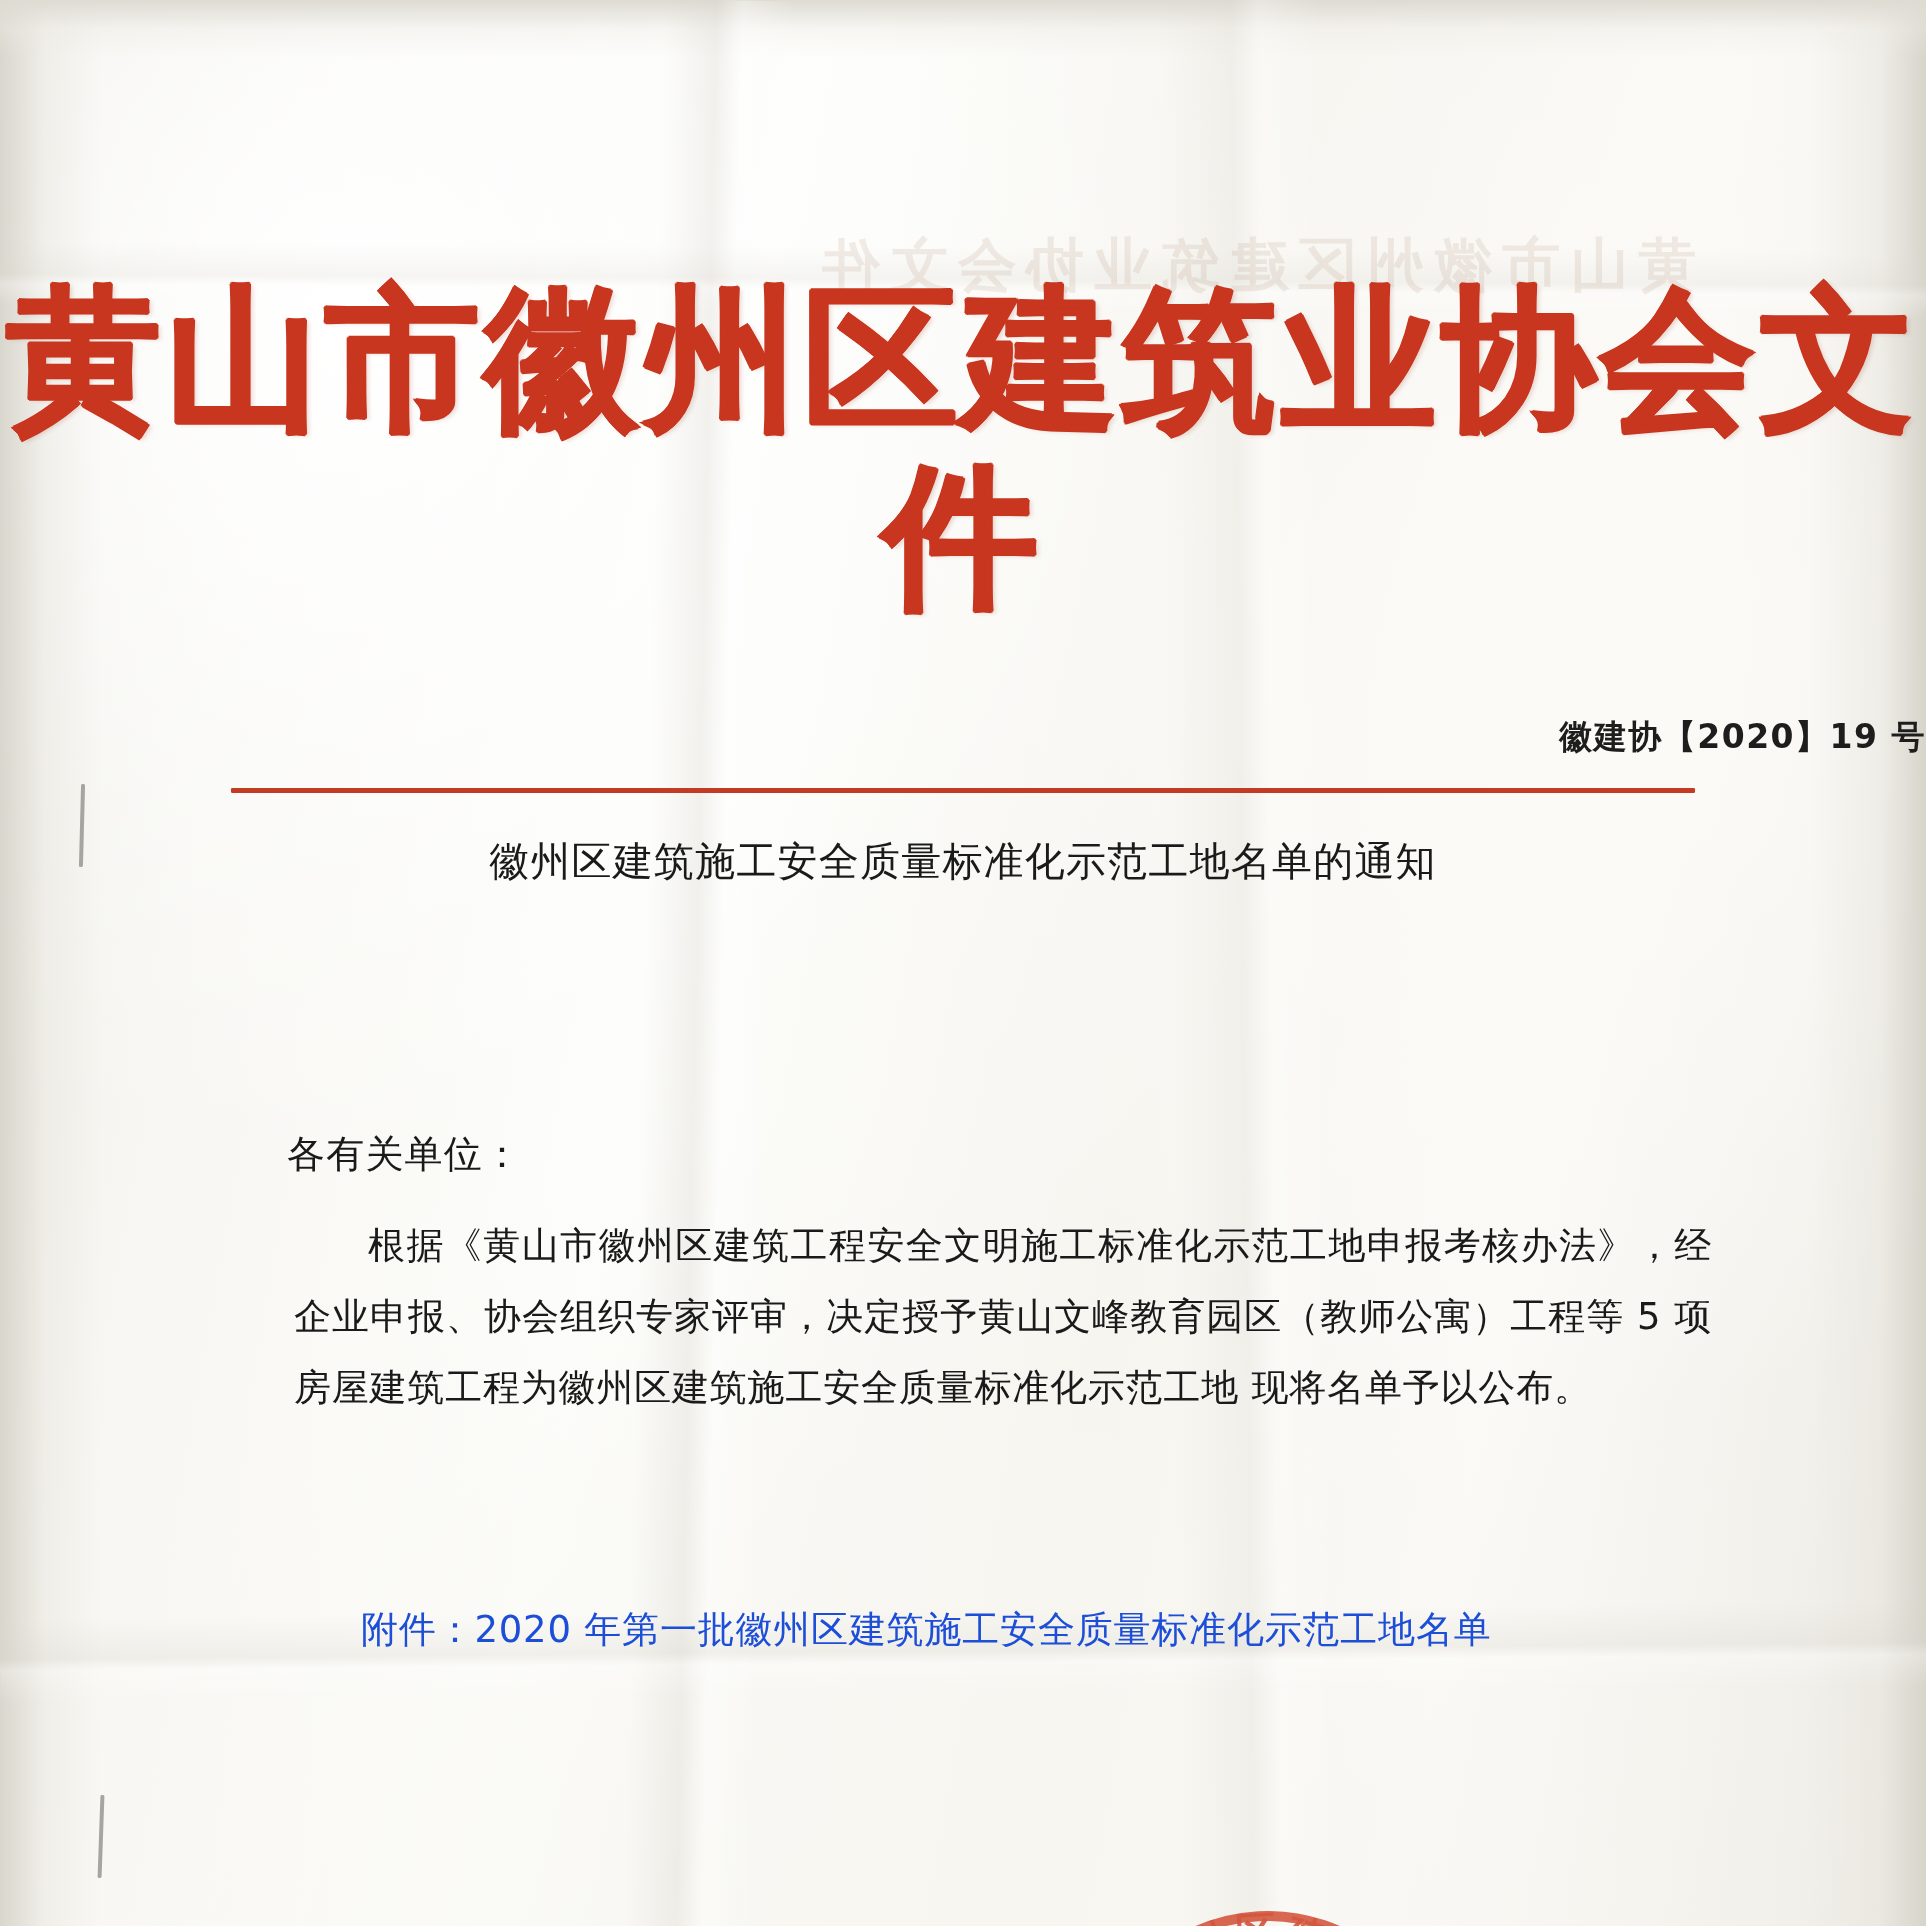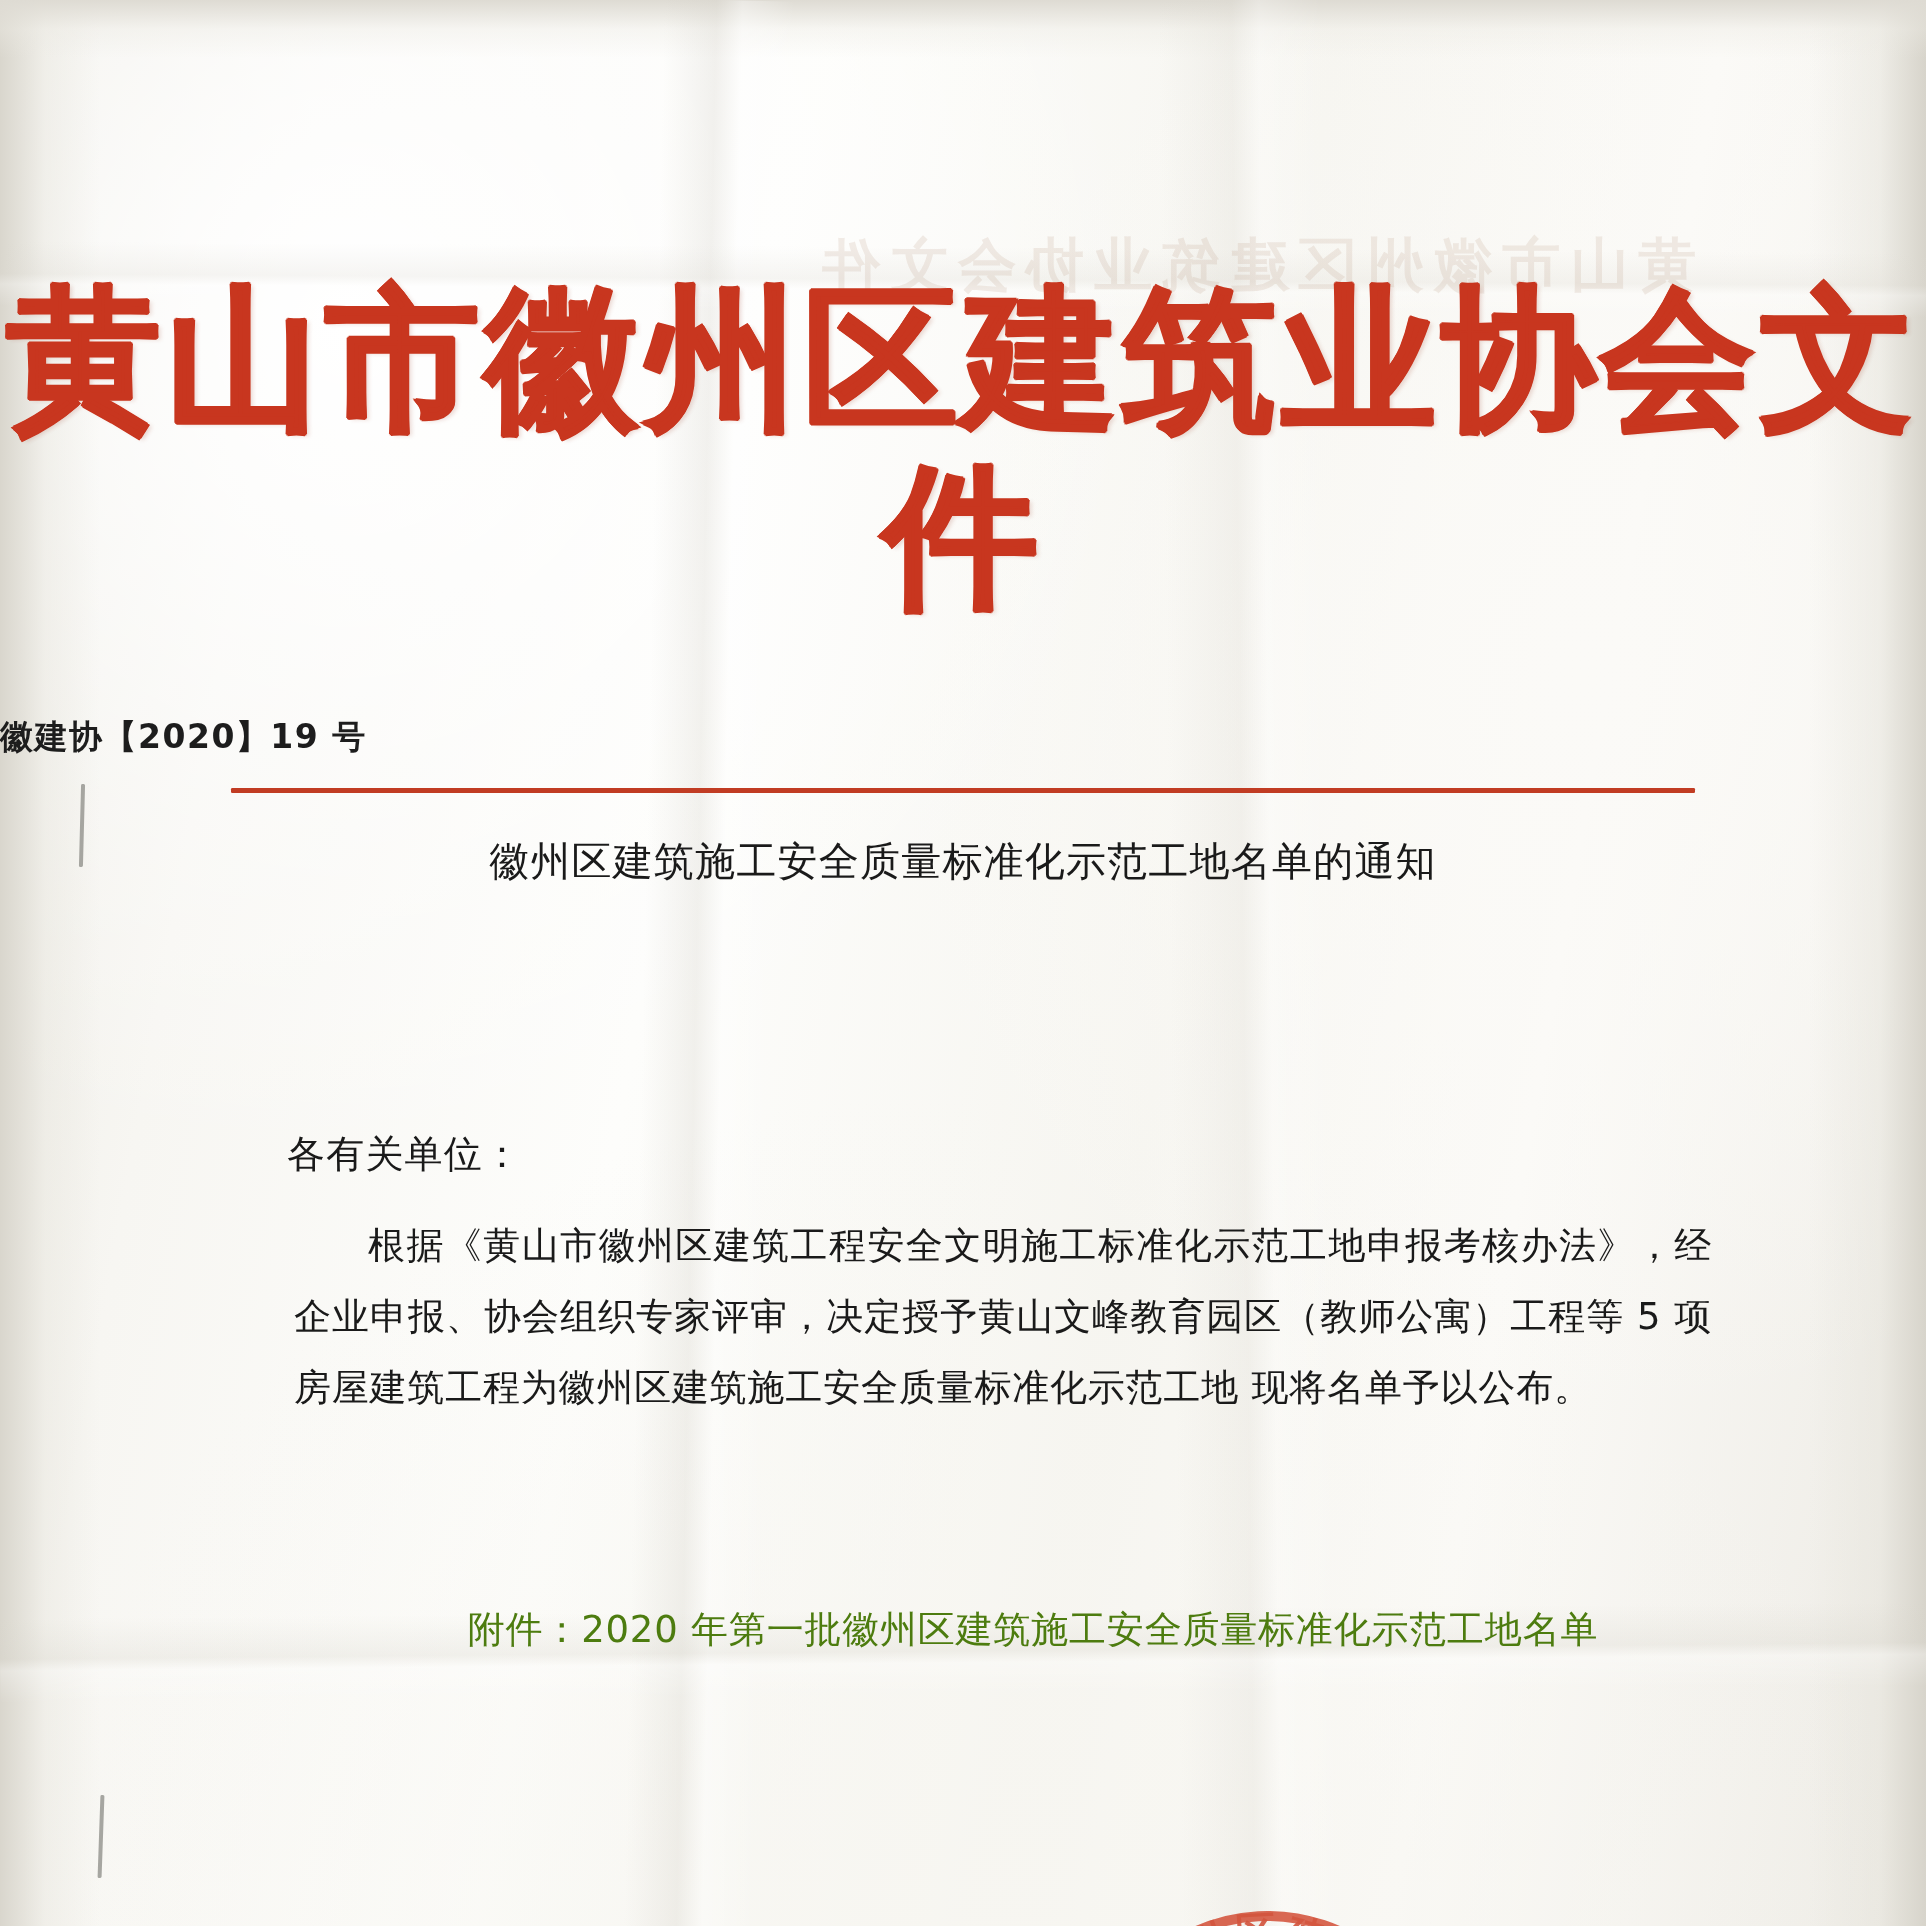--- a/index.html
+++ b/index.html
@@ -125,21 +125,21 @@
       0 -1.9px 0 #c8361f,
       3.9px 2.3px 4.6px rgba(150,50,30,.18);
     -webkit-text-stroke: 2.3px #c8361f;
   }
 
   .doc-number {
     position: absolute;
     left: 0;
     top: 715px;
     width: 1926px;
-    text-align: left;
+    text-align: right;
     font-size: 33px;
     font-weight: bold;
     color: #1d1d1d;
     letter-spacing: 1.5px;
     font-family: "DejaVu Sans", "Liberation Sans", sans-serif;
   }
 
   .red-rule {
     position: absolute;
     left: 231px;
@@ -191,25 +191,24 @@
     text-indent: 2em;
   }
 
   .attachment {
     position: absolute;
     left: 287px;
     top: 1595px;
     width: 1418px;
     font-size: 37px;
     line-height: 1.9;
-    color: #4d7c0f;
+    color: #1d4ed8;
     letter-spacing: 0.8px;
     text-indent: 2em;
     font-family: "DejaVu Sans", "Liberation Sans", sans-serif;
-    text-align: center;
   }
 
   
   .seal {
     position: absolute;
     left: 1075px;
     top: 1899px;
     width: 385px;
     height: 385px;
     pointer-events: none;

